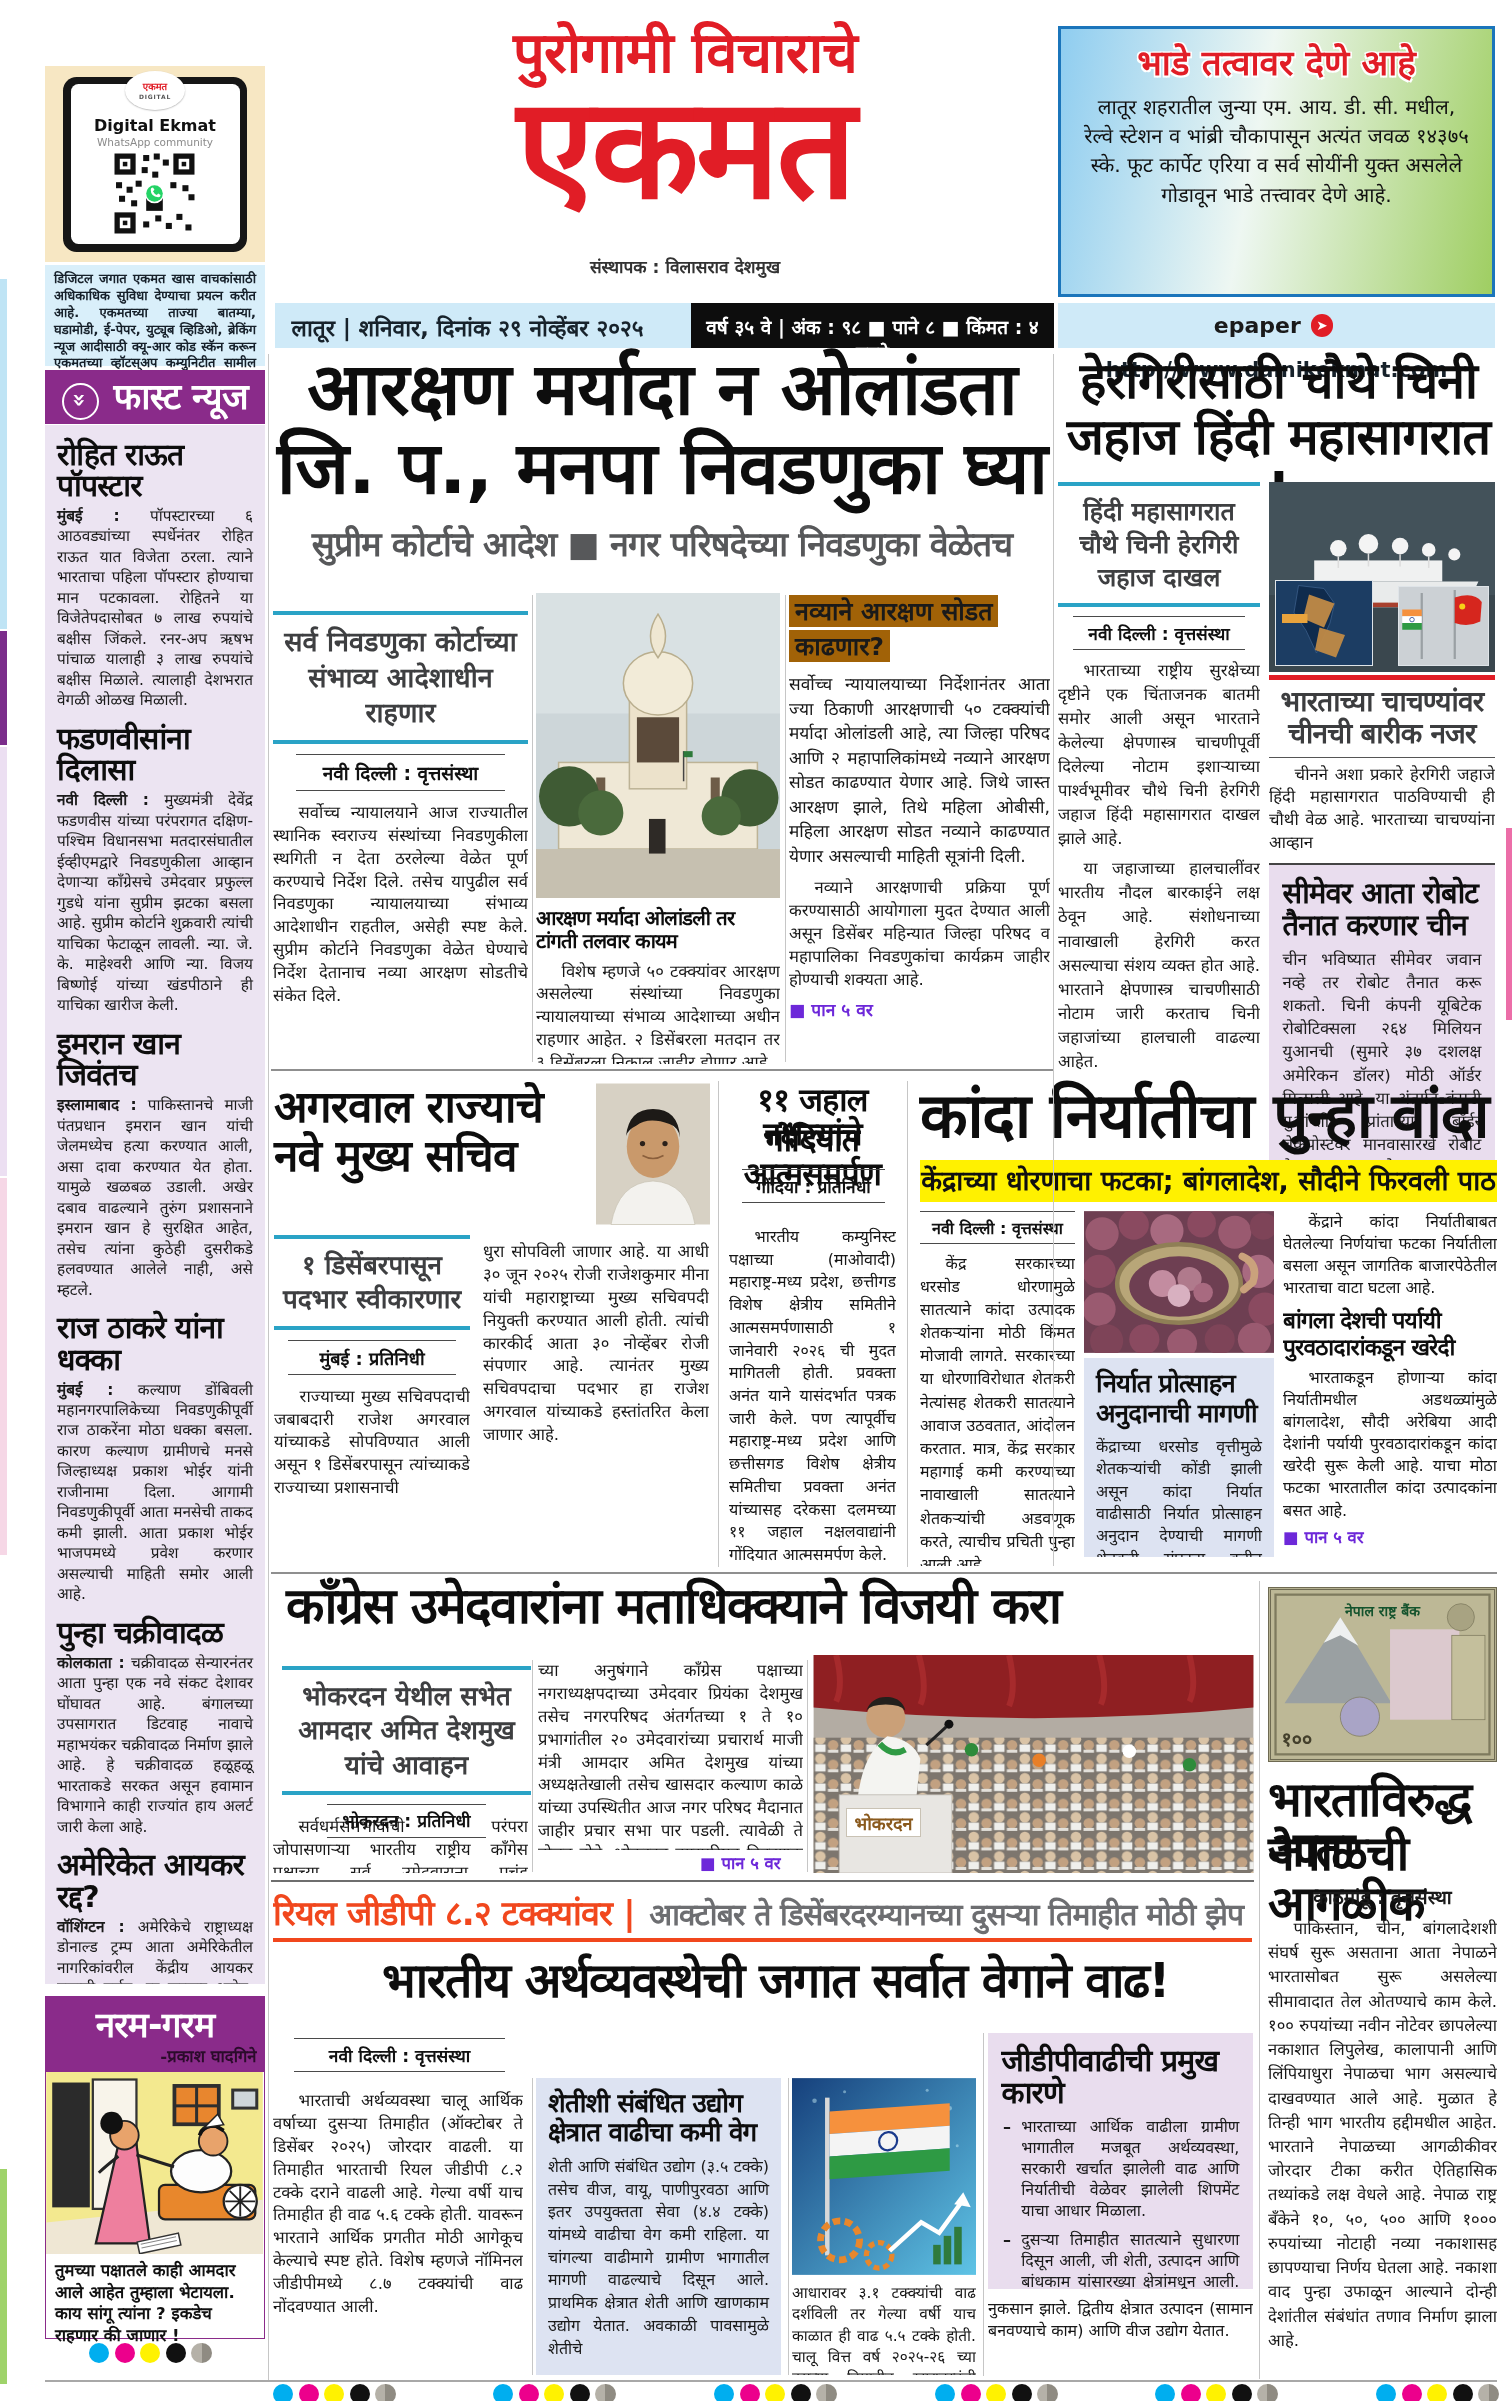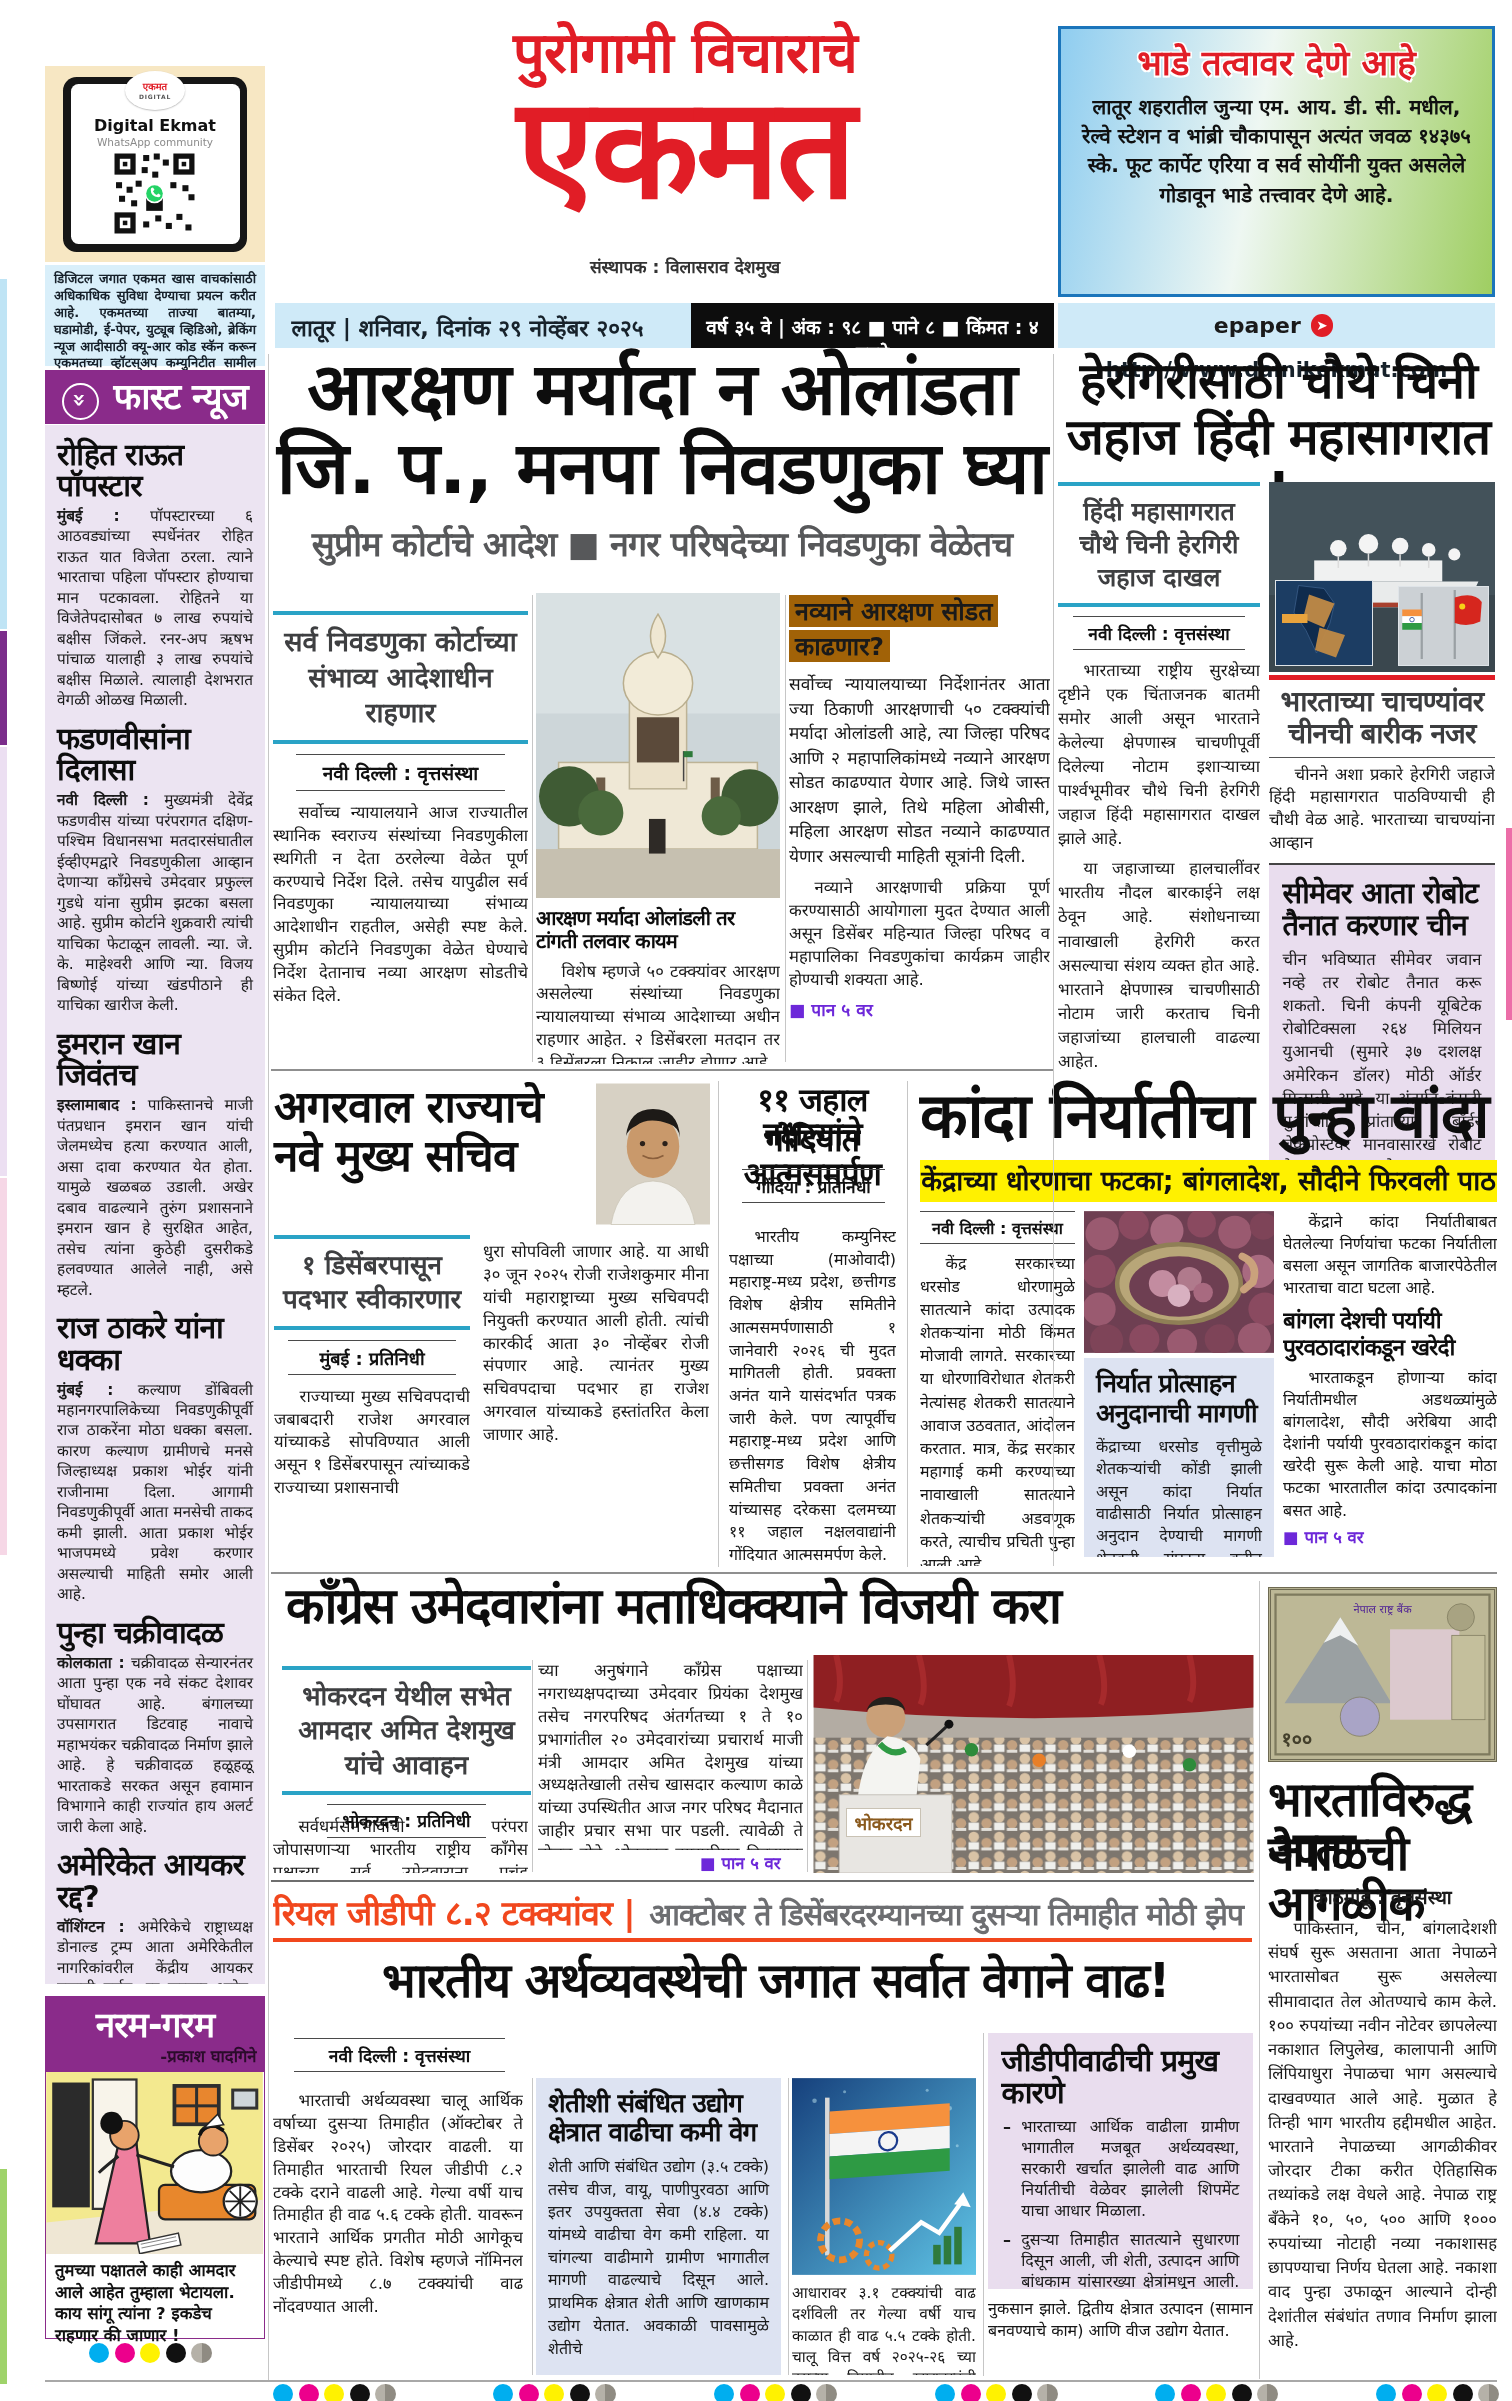--- a/index.html
+++ b/index.html
@@ -92,21 +92,21 @@
   <div class="ab" style="left:45px;top:265px;width:220px;height:101px;background:#d9effa;padding:6px 9px;box-sizing:border-box">
     <div style="font-size:13px;font-weight:bold;line-height:1.3;color:#16202a;text-align:justify">डिजिटल जगात एकमत खास वाचकांसाठी अधिकाधिक सुविधा देण्याचा प्रयत्न करीत आहे. एकमतच्या ताज्या बातम्या, घडामोडी, ई-पेपर, युट्यूब व्हिडिओ, ब्रेकिंग न्यूज आदीसाठी क्यू-आर कोड स्कॅन करून एकमतच्या व्हॉटस्अप कम्युनिटीत सामील व्हा. अपडेट राहा.</div>
   </div>
 
   <div class="ab" style="left:316px;top:12px;width:738px;text-align:center;font-weight:bold;font-size:56px;color:#e11d26;letter-spacing:-0.8px">पुरोगामी विचाराचे</div>
   <div class="ab" style="left:316px;top:72px;width:738px;text-align:center;font-weight:bold;font-size:140px;line-height:1.1;color:#e11d26;letter-spacing:-3px">एकमत</div>
   <div class="ab" style="left:316px;top:255px;width:738px;text-align:center;font-weight:bold;font-size:17.3px;color:#333">संस्थापक : विलासराव देशमुख</div>
 
   <div class="ab" style="left:1058px;top:26px;width:437px;height:271px;box-sizing:border-box;border:3px solid #1b75bb;background:linear-gradient(100deg,#8fcdf0 0%,#eef7f2 45%,#9fce62 100%)">
     <div style="text-align:center;font-size:35px;font-weight:bold;color:#e11d26;margin-top:9px;text-shadow:1.5px 1.5px 0 #fff,-1.5px -1.5px 0 #fff,1.5px -1.5px 0 #fff,-1.5px 1.5px 0 #fff">भाडे तत्वावर देणे आहे</div>
-    <div style="padding:7.5px 19.6px 0 19.6px;text-align:center;font-size:20.3px;font-weight:bold;line-height:1.45;color:#101010">लातूर शहरातील जुन्या एम. आय. डी. सी. मधील, रेल्वे स्टेशन व भांब्री चौकापासून अत्यंत जवळ १४३७५ स्के. फूट कार्पेट एरिया व सर्व सोयींनी युक्त असलेले गोडावून भाडे तत्त्वावर देणे आहे.</div>
+    <div style="padding:7.5px 19.6px 0 19.6px;text-align:center;font-size:20.3px;font-weight:normal;line-height:1.45;color:#101010">लातूर शहरातील जुन्या एम. आय. डी. सी. मधील, रेल्वे स्टेशन व भांब्री चौकापासून अत्यंत जवळ १४३७५ स्के. फूट कार्पेट एरिया व सर्व सोयींनी युक्त असलेले गोडावून भाडे तत्त्वावर देणे आहे.</div>
   </div>
 
   <div class="ab" style="left:275px;top:303px;width:416px;height:45px;background:#cfeaf8">
     <div style="font-weight:bold;font-size:22.6px;color:#17222b;padding:9px 0 0 16.6px">लातूर | शनिवार, दिनांक २९ नोव्हेंबर २०२५</div>
   </div>
   <div class="ab" style="left:691px;top:303px;width:363px;height:45px;background:#0d0d0d;text-align:center">
     <div style="font-weight:bold;font-size:19px;color:#fff;padding-top:10.5px">वर्ष ३५ वे | अंक : ९८ ■ पाने ८ ■ किंमत : ४ रुपये</div>
   </div>
   <div class="ab" style="left:1058px;top:303px;width:437px;height:45px;background:#cfeaf8;text-align:center">
     <span style="font-weight:bold;font-size:22px;vertical-align:middle;line-height:45px">epaper</span>
@@ -495,21 +495,21 @@
     <svg width="223" height="169" viewBox="0 0 296 224" style="display:block">
       <rect width="296" height="224" fill="#bdb896"></rect>
       <rect x="6" y="6" width="284" height="212" fill="none" stroke="#7e7a5e" stroke-width="3"></rect>
       <polygon points="18,150 92,36 160,150" fill="#9aa0a2"></polygon>
       <polygon points="70,70 92,36 116,74 92,60" fill="#eef0f0"></polygon>
       <rect x="158" y="52" width="92" height="120" fill="#dcc9ce"></rect>
       <circle cx="118" cy="168" r="26" fill="#a9a4c6" stroke="#7e7a5e"></circle>
       <circle cx="252" cy="36" r="18" fill="#a8a382" stroke="#7e7a5e"></circle>
       <rect x="240" y="60" width="44" height="112" fill="#c4bf9c" stroke="#7e7a5e"></rect>
     </svg>
-    <span style="position:absolute;left:0;top:10.5px;width:100%;text-align:center;font-size:11px;font-weight:normal;color:#4c1d95">नेपाल राष्ट्र बैंक</span>
+    <span style="position:absolute;left:0;top:10.5px;width:100%;text-align:center;font-size:14px;font-weight:bold;color:#14532d">नेपाल राष्ट्र बैंक</span>
     <span style="position:absolute;left:10.5px;bottom:7.5px;font-size:19.6px;font-weight:bold;color:#44402c">१००</span>
   </div>
   <div class="ab hl" style="left:1268px;top:1774px;width:229px;font-size:48px;letter-spacing:-1.5px">भारताविरुद्ध आता</div>
   <div class="ab hl" style="left:1268px;top:1828px;width:229px;font-size:48px;letter-spacing:-1.5px">नेपाळची आगळीक</div>
   <div class="ab" style="left:1268px;top:1884px;width:229px;text-align:center;font-weight:bold;font-size:19px">काठमांडू : वृत्तसंस्था</div>
   <div class="ab body" style="left:1268px;top:1917px;width:229px;height:458px;font-size:16.6px;line-height:1.46"><span class="ind"></span><span>पाकिस्तान, चीन, बांगलादेशशी संघर्ष सुरू असताना आता नेपाळने भारतासोबत सुरू असलेल्या सीमावादात तेल ओतण्याचे काम केले. १०० रुपयांच्या नवीन नोटेवर छापलेल्या नकाशात लिपुलेख, कालापानी आणि लिंपियाधुरा नेपाळचा भाग असल्याचे दाखवण्यात आले आहे. मुळात हे तिन्ही भाग भारतीय हद्दीमधील आहेत. भारताने नेपाळच्या आगळीकीवर जोरदार टीका करीत ऐतिहासिक तथ्यांकडे लक्ष वेधले आहे. नेपाळ राष्ट्र बँकेने १०, ५०, ५०० आणि १००० रुपयांच्या नोटाही नव्या नकाशासह छापण्याचा निर्णय घेतला आहे. नकाशा वाद पुन्हा उफाळून आल्याने दोन्ही देशांतील संबंधांत तणाव निर्माण झाला आहे.</span></div>
 
   <div class="vline" style="left:532px;top:595px;height:467px"></div>
   <div class="vline" style="left:785px;top:595px;height:467px"></div>
   <div class="vline" style="left:1053px;top:354px;height:1212px"></div>

